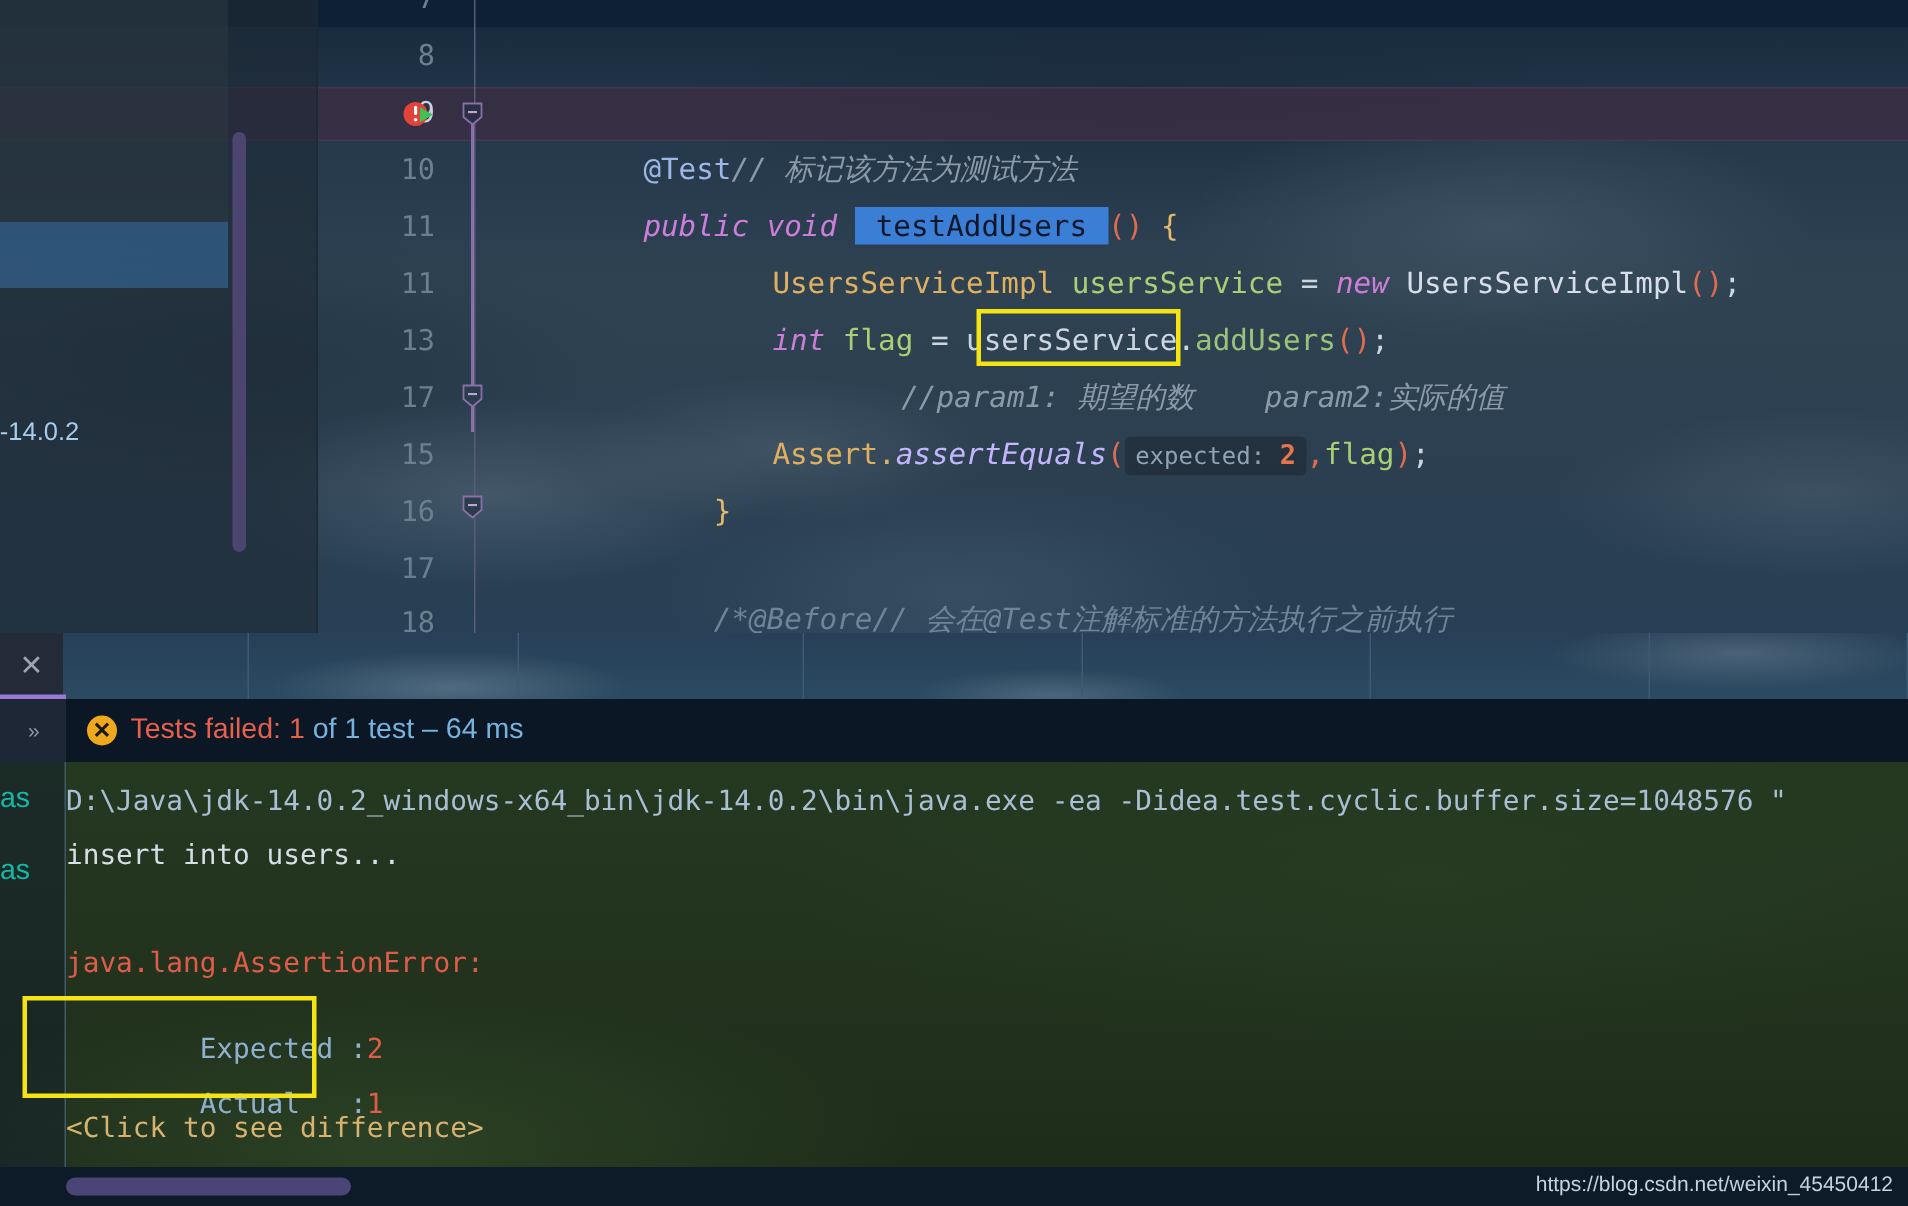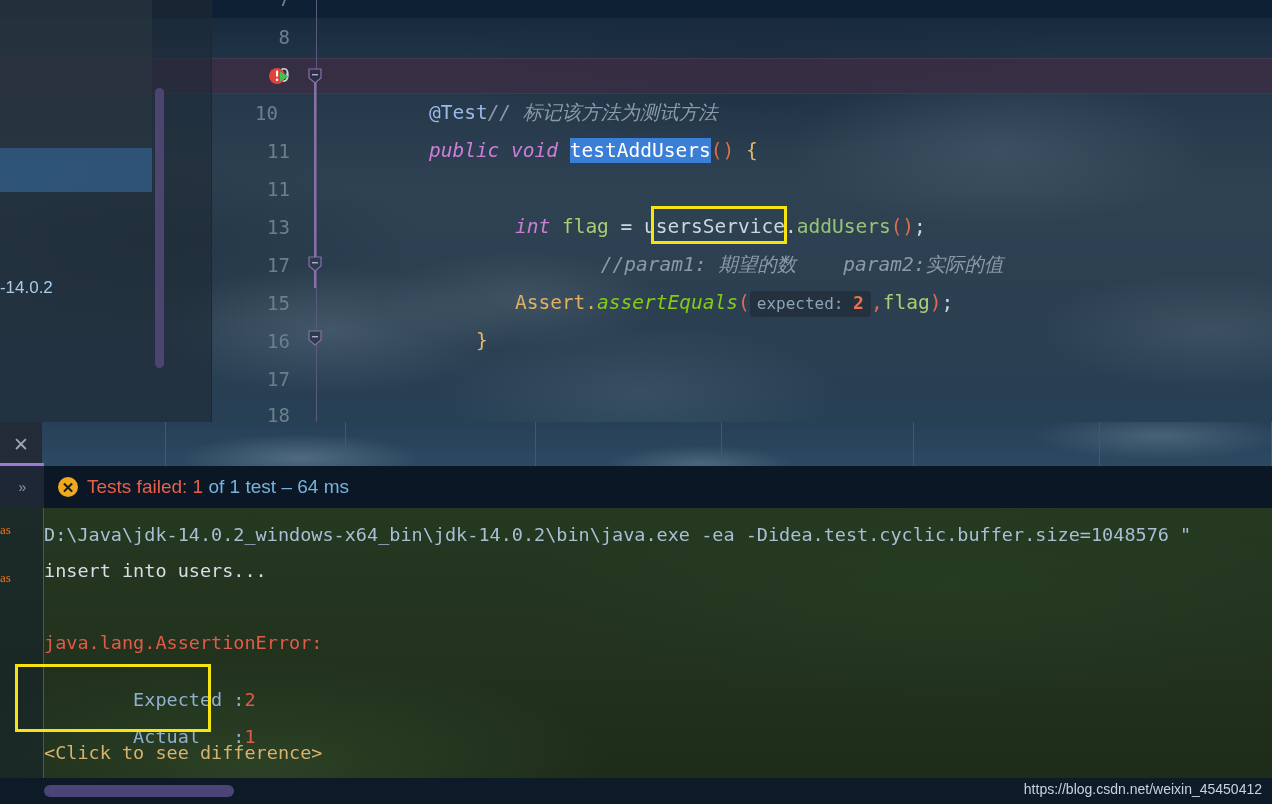--- a/index.html
+++ b/index.html
@@ -63,28 +63,28 @@
   .code-text { position: absolute; left: 335px; }
 
   
   .t-anno   { color: #9bb8e8; }
   .t-kw     { color: #cc7eda; font-style: italic; }
   .t-cmt    { color: #8b9aa8; font-style: italic; }
   .t-cmt2   { color: #6f8596; font-style: italic; }
   .t-type   { color: #e0b060; }
   .t-var    { color: #a9cf74; }
   .t-meth   { color: #98c379; }
-  .t-methi  { color: #84cc16; font-style: italic; }
+  .t-methi  { color: #c4b5fd; font-style: italic; }
   .t-cls    { color: #d8dee9; }
   .t-punct  { color: #e06c50; }
   .t-brace  { color: #e8b86d; }
   .t-plain  { color: #ccd6e0; }
   .sel-name {
-    background: #3a7fd5; color: #ffffff;
-    padding: 1px 0;
+    background: #3a7fd5; color: #0f172a;
+    padding: 1px 14px;
   }
   .inlay {
     background: rgba(34,48,60,0.88);
     color: #8fa3b5;
     font-size: 16px;
     padding: 3px 7px 4px 7px;
     border-radius: 4px;
     font-family: "DejaVu Sans Mono", monospace;
   }
   .inlay .inlay-num { color: #e8744f; font-weight: bold; font-size: 18px; }
@@ -199,22 +199,22 @@
     position: absolute; left: 0; top: 0; width: 44px; height: 338px;
     background: rgba(20,32,44,0.55);
   }
   .rail-top {
     position: absolute; left: 0; top: 0; width: 44px; height: 42px;
     background: #1d2735;
     display: flex; align-items: center; justify-content: center;
   }
   .rail-chev { color: #8e9bab; font-size: 14px; letter-spacing: -1px; }
   .rail-item {
-    position: absolute; left: 0; color: #f97316; font-size: 13px;
-    font-family: Liberation Serif, serif; white-space: nowrap;
+    position: absolute; left: 0; color: #14b8a6; font-size: 19px;
+    font-family: Liberation Sans, sans-serif; white-space: nowrap;
   }
   .rail-divider {
     position: absolute; left: 43px; top: 42px; width: 1px; height: 296px;
     background: #3e5a6e;
   }
 
   .console-body {
     position: absolute; left: 44px; top: 42px; width: 1228px; height: 256px;
     overflow: hidden;
   }
@@ -255,21 +255,21 @@
     <div class="editor-topband"></div>
 
     <div class="current-line"></div>
 
     <div class="gutter-sep"></div>
     <div class="fold-line"></div>
 
     <div class="lnum" style="left:230px; top:-20px;">7</div>
     <div class="lnum" style="left:230px; top:18px;">8</div>
     <div class="lnum active" style="left:230px; top:56px;">9</div>
-    <div class="lnum" style="left:218px; top:94px;">10</div>
+    <div class="lnum" style="left:230px; top:94px;">10</div>
     <div class="lnum" style="left:230px; top:132px;">11</div>
     <div class="lnum" style="left:230px; top:170px;">11</div>
     <div class="lnum" style="left:230px; top:208px;">13</div>
     <div class="lnum" style="left:230px; top:246px;">17</div>
     <div class="lnum" style="left:230px; top:284px;">15</div>
     <div class="lnum" style="left:230px; top:322px;">16</div>
     <div class="lnum" style="left:230px; top:360px;">17</div>
     <div class="lnum" style="left:230px; top:396px;">18</div>
 
     <svg class="run-icon" viewBox="0 0 22 22">
@@ -297,20 +297,25 @@
         <span class="t-anno">@Test</span><span class="t-cmt">// 标记该方法为测试方法</span>
       </span>
     </div>
 
     <div class="code-line" style="top:56px;">
       <span class="code-text">
         <span class="t-kw">public void </span><span class="sel-name">testAddUsers</span><span class="t-punct">()</span><span class="t-brace"> {</span>
       </span>
     </div>
 
+    <div class="code-line" style="top:94px;">
+      <span class="code-text" style="left:421px;">
+        <span class="t-type">UsersServiceImpl</span><span class="t-var"> usersService</span><span class="t-plain"> = </span><span class="t-kw">new </span><span class="t-cls">UsersServiceImpl</span><span class="t-punct">()</span><span class="t-plain">;</span>
+      </span>
+    </div>
 
     <div class="code-line" style="top:132px;">
       <span class="code-text" style="left:421px;">
         <span class="t-kw">int</span><span class="t-var"> flag</span><span class="t-plain"> = usersService.</span><span class="t-meth">addUsers</span><span class="t-punct">()</span><span class="t-plain">;</span>
       </span>
     </div>
 
     <div class="code-line" style="top:170px;">
       <span class="code-text" style="left:421px;">
         <span class="t-cmt" style="margin-left:-8px;">        //param1: 期望的数    param2:实际的值</span>
@@ -324,20 +329,25 @@
     </div>
 
     <div class="code-line" style="top:246px;">
       <span class="code-text">
         <span class="t-brace">    }</span>
       </span>
     </div>
 
     <div class="code-line" style="top:284px;"></div>
 
+    <div class="code-line" style="top:318px;">
+      <span class="code-text">
+        <span class="t-cmt2">    /*@Before// 会在@Test注解标准的方法执行之前执行</span>
+      </span>
+    </div>
 
     <div class="code-line" style="top:356px;">
       <span class="code-text">
         
       </span>
     </div>
 
     <div class="code-line" style="top:394px;">
       
     </div>

